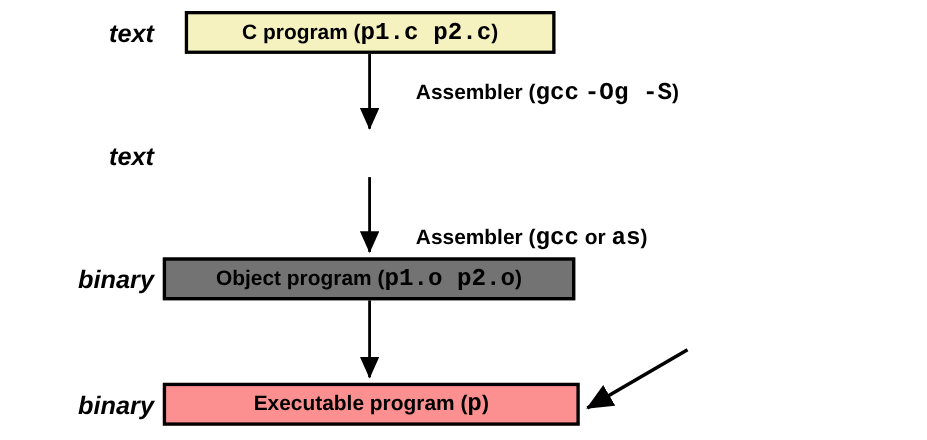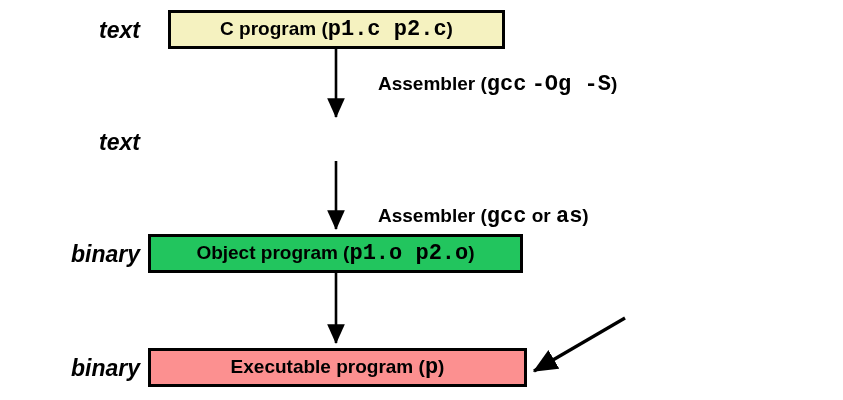--- a/index.html
+++ b/index.html
@@ -45,21 +45,21 @@
     letter-spacing: 0px;
   }
   .node .mono,
   .edge-label .mono {
     font-family: "Liberation Mono", "DejaVu Sans Mono", monospace;
     font-weight: bold;
     font-size: 22px;
     letter-spacing: 0px;
   }
   .node-yellow { background: #f5f2c0; }
-  .node-lavender { background: #22c55e; }
+  .node-lavender { background: #737373; }
   .node-pink { background: #fc9090; justify-content: center; }
 
   .node-stacked {
     flex-direction: column;
     justify-content: center;
   }
   .node-stacked .line2 { margin-top: 2px; }
 
   
   .edge-label {

